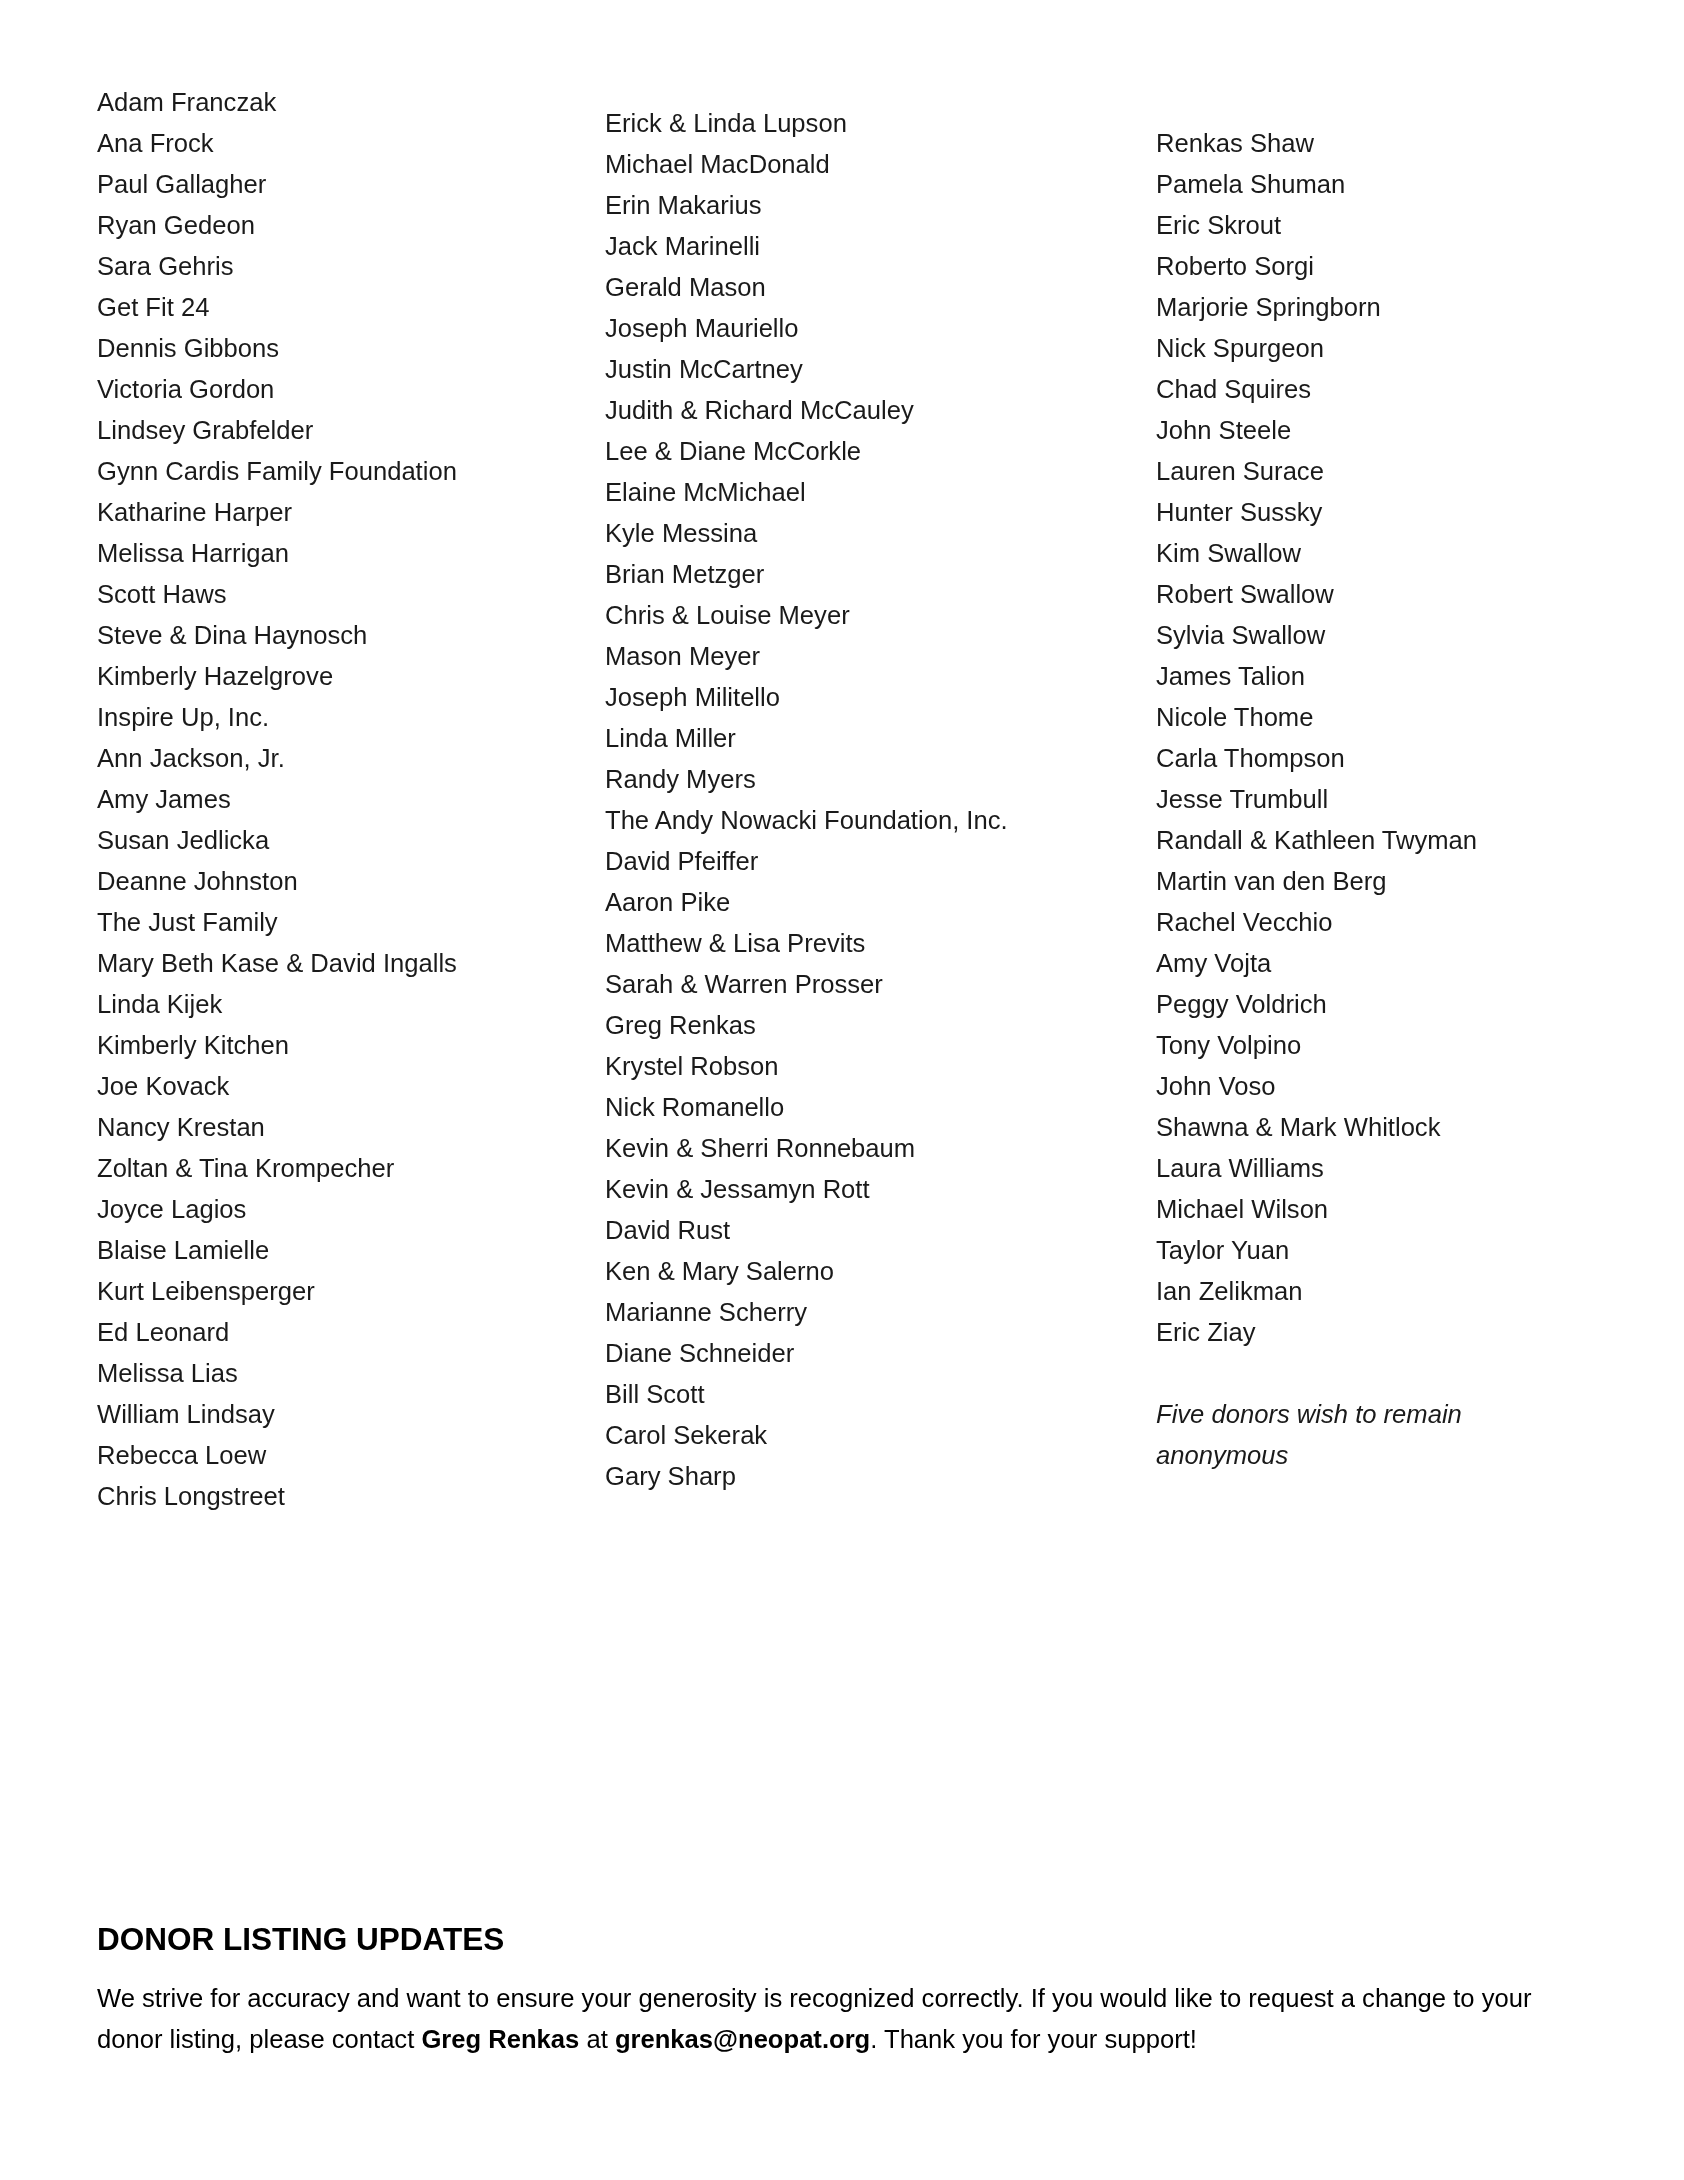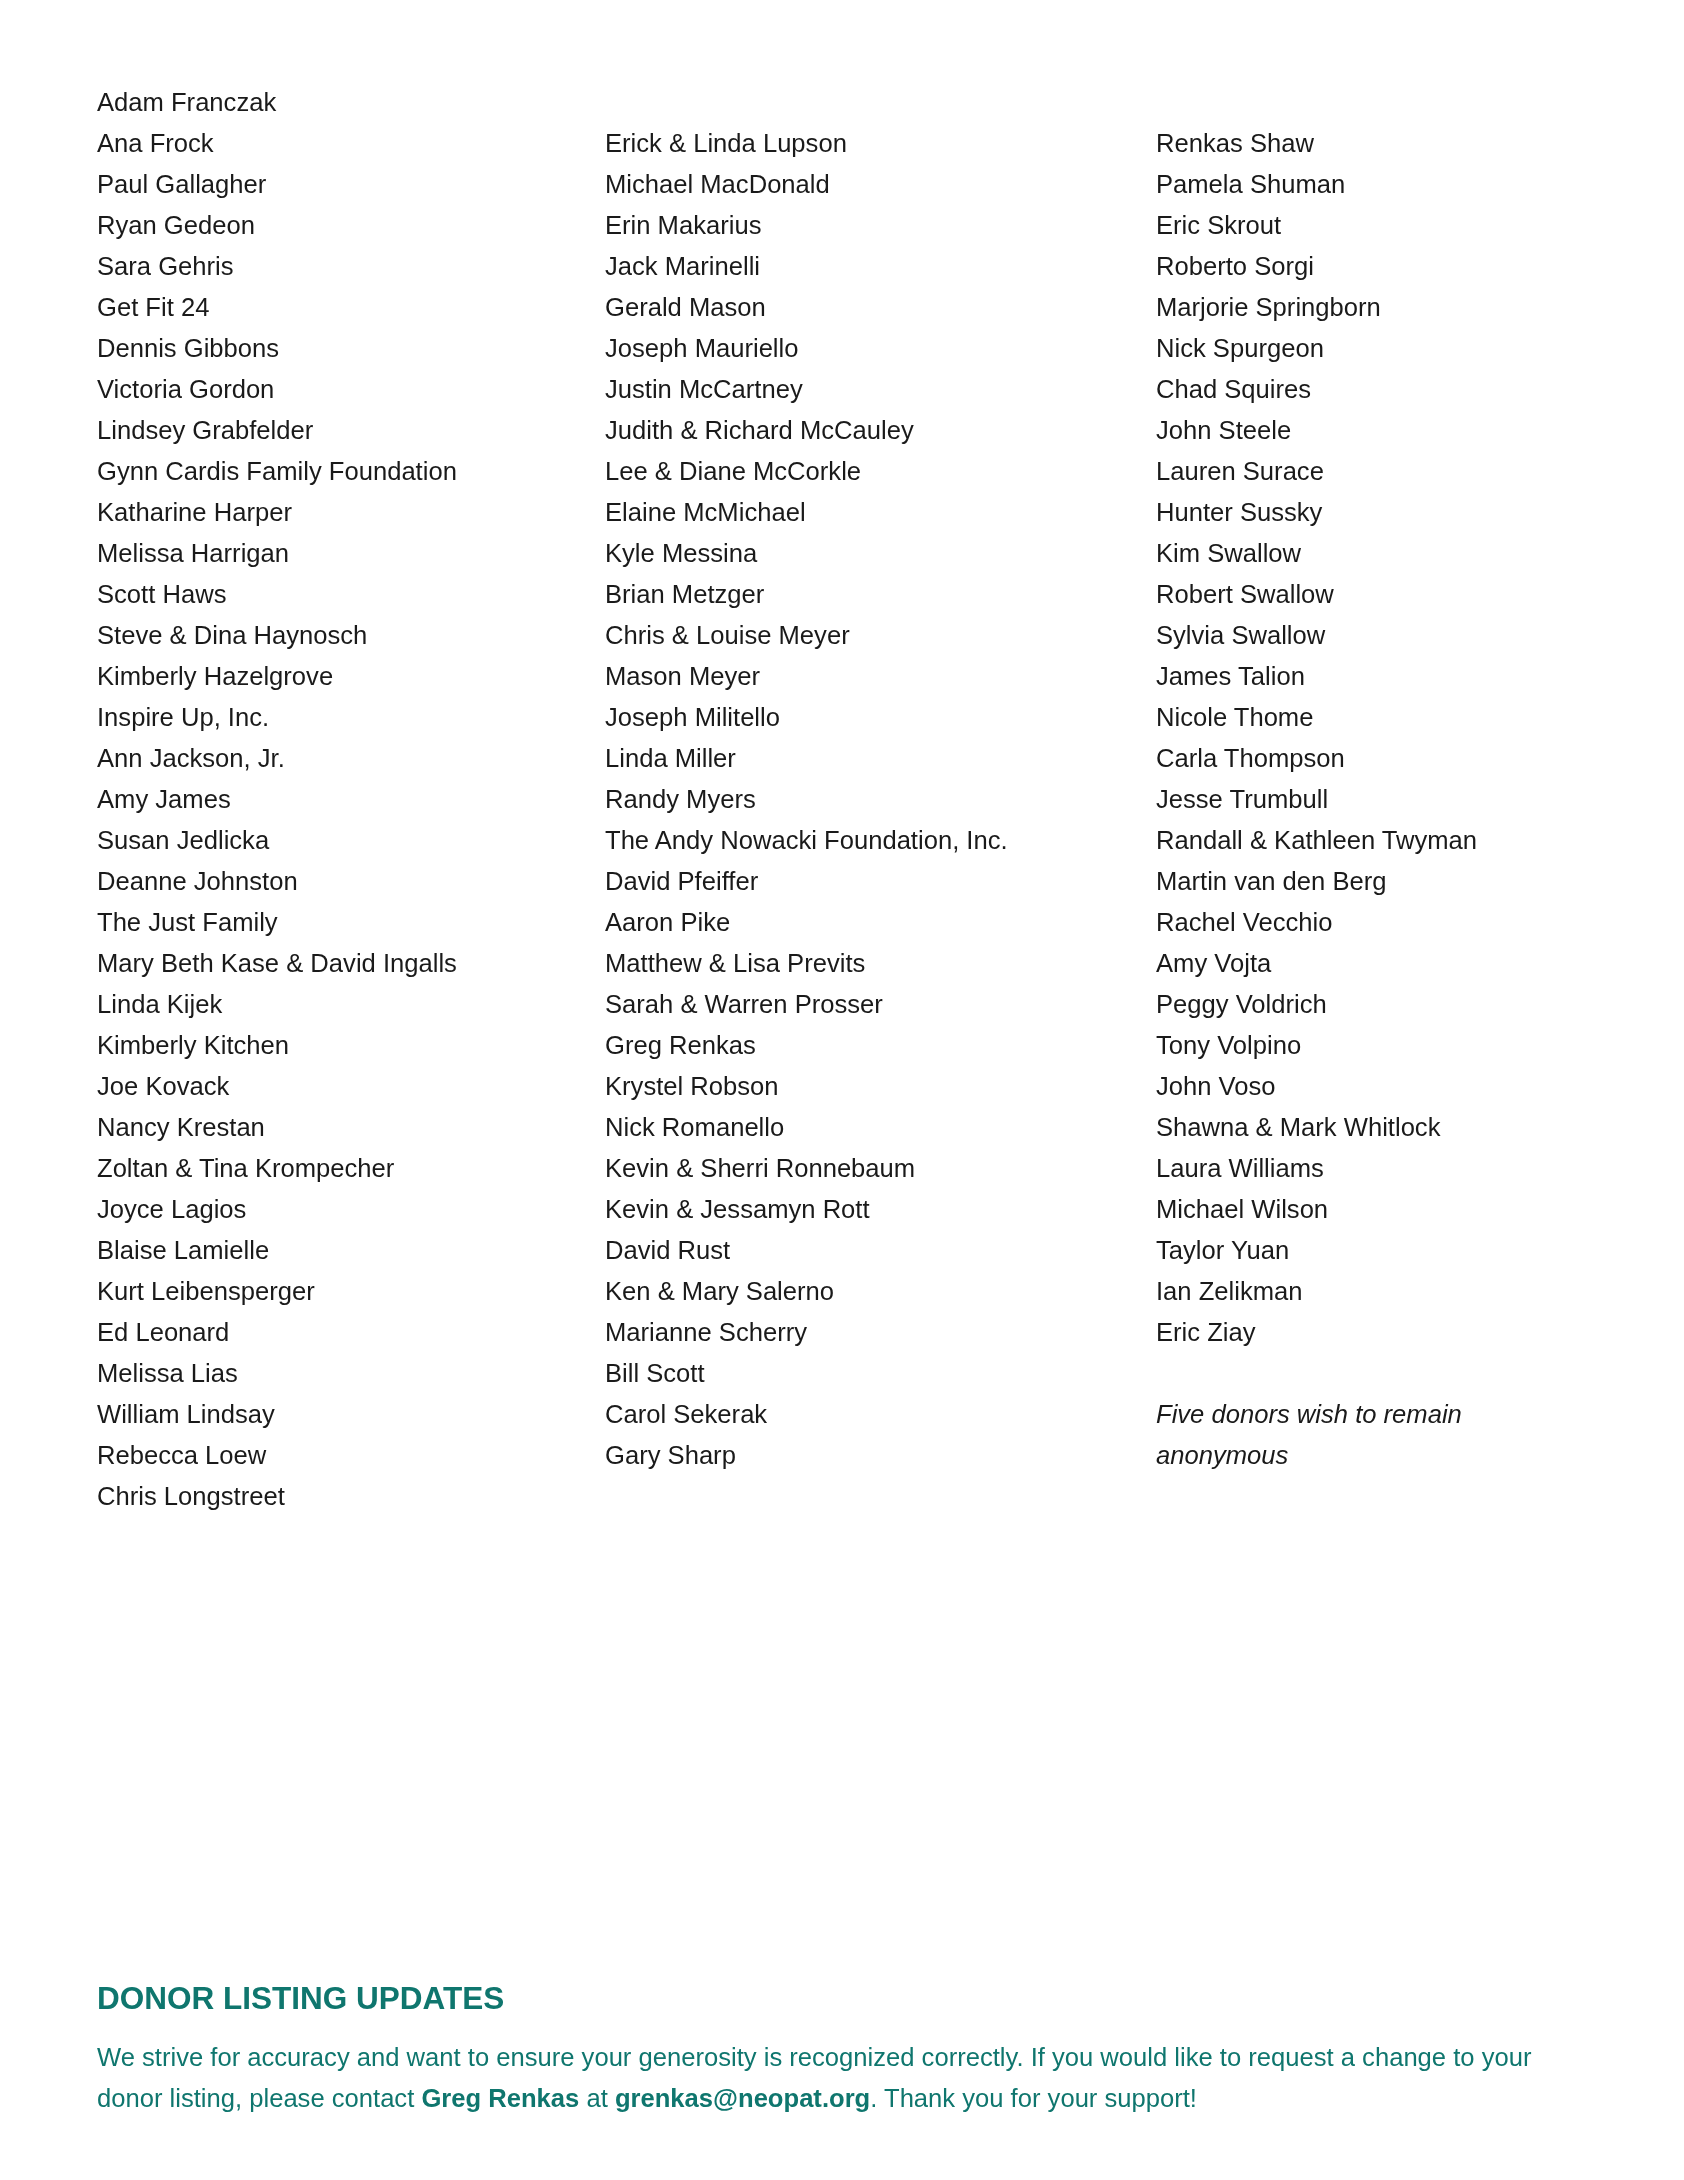--- a/index.html
+++ b/index.html
@@ -34,23 +34,23 @@
   .anon-note {
     margin-top: 41px;
     font-size: 25.6px;
     line-height: 41px;
     font-style: italic;
     max-width: 392px;
   }
   .footer {
     position: absolute;
     left: 97px;
-    top: 1980px;
+    top: 1921px;
     width: 1491px;
-    color: #0f766e;
+    color: #000000;
   }
   .footer-heading {
     margin: 0 0 19px 0;
     font-size: 31.5px;
     font-weight: bold;
     line-height: 1.2;
   }
   .footer-body {
     margin: 0;
     font-size: 25.6px;
@@ -195,20 +195,21 @@
 
         <div class="donor-name">Kevin &amp; Jessamyn Rott</div>
 
         <div class="donor-name">David Rust</div>
 
         <div class="donor-name">Ken &amp; Mary Salerno</div>
 
 
         <div class="donor-name">Marianne Scherry</div>
 
+        <div class="donor-name">Diane Schneider</div>
 
         <div class="donor-name">Bill Scott</div>
 
         <div class="donor-name">Carol Sekerak</div>
 
         <div class="donor-name">Gary Sharp</div>
       </div>
 
     <div class="donor-col col-3">
       <div>

